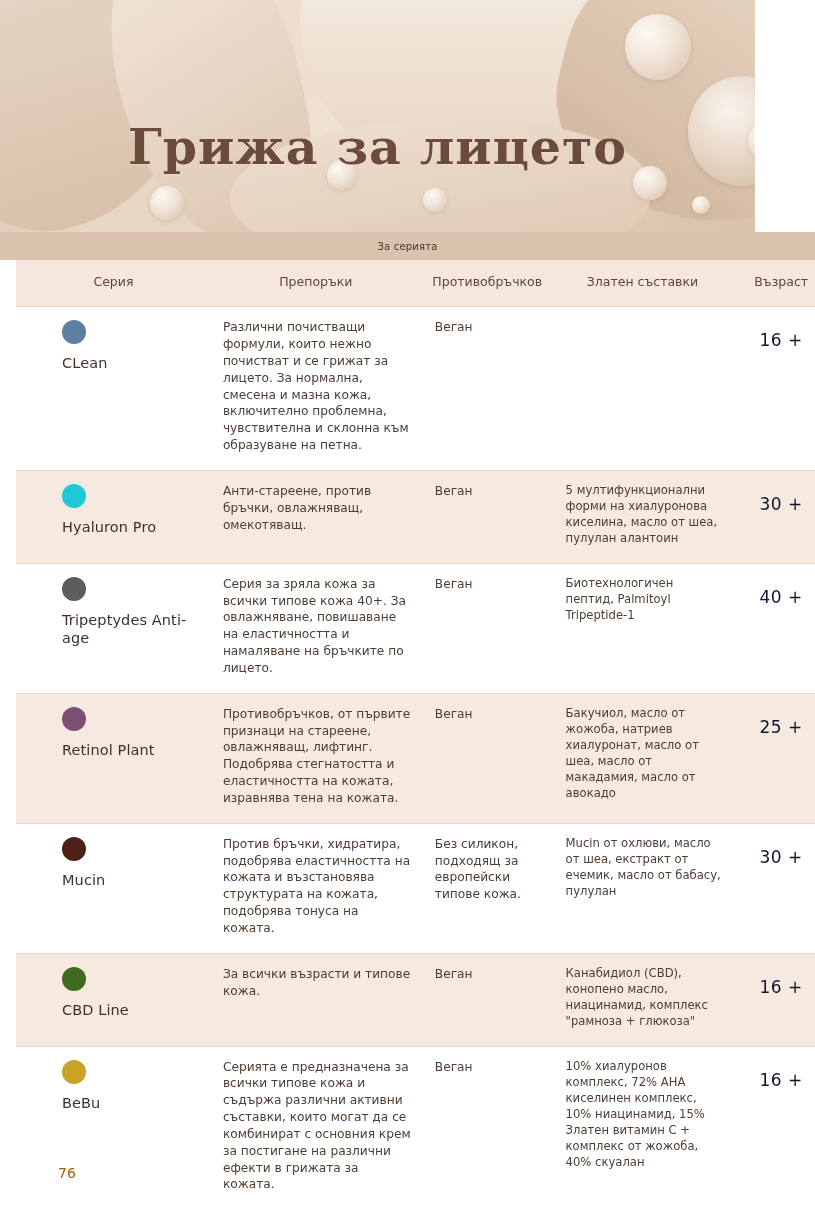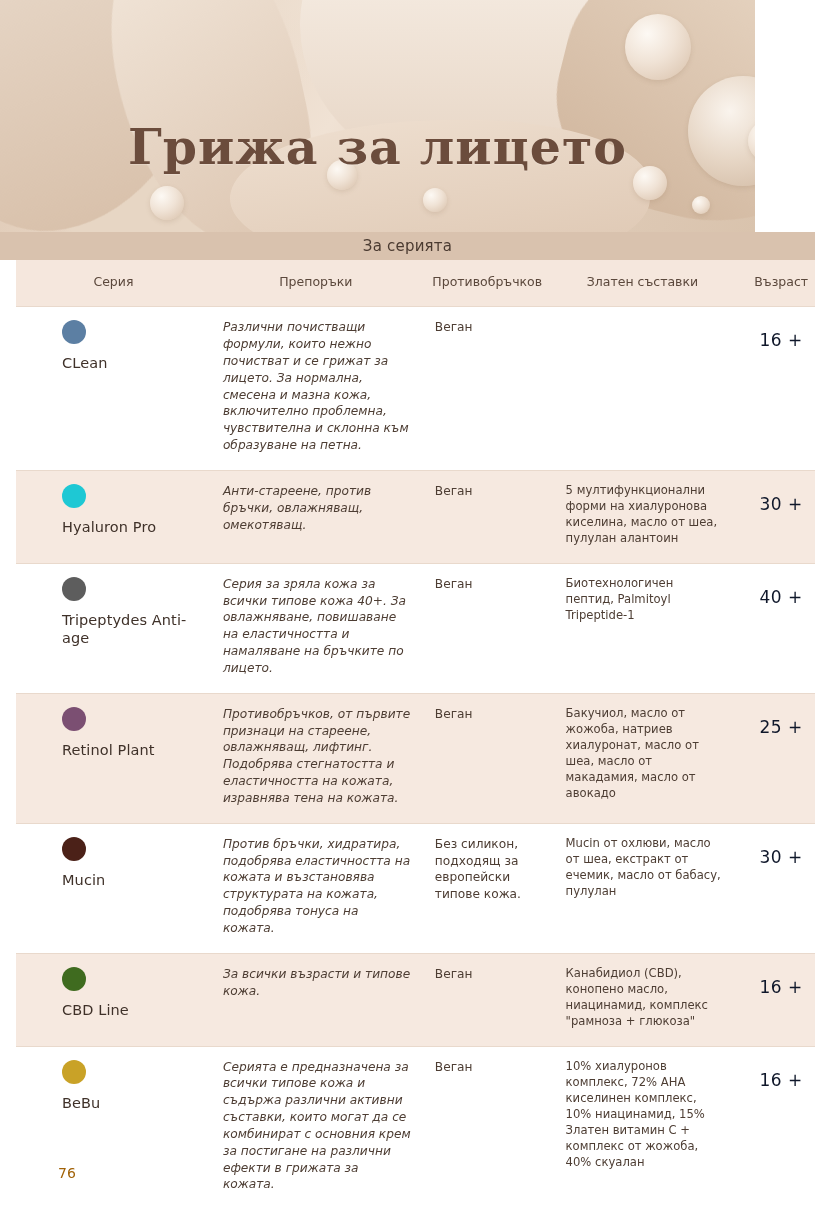--- a/index.html
+++ b/index.html
@@ -68,21 +68,21 @@
     letter-spacing: 1px;
     color: #6b4c3c;
     text-shadow: 0 1px 1px rgba(255,255,255,0.25);
   }
 
   
   .series-band {
     height: 28px;
     background: #d9c2ae;
     color: #4a3a30;
-    font-size: 15px;
+    font-size: 10px;
     display: flex;
     align-items: center;
     justify-content: center;
     letter-spacing: 0.2px;
   }
 
   table.spec {
     width: 815px;
     border-collapse: collapse;
     table-layout: fixed;
@@ -128,21 +128,21 @@
     border-radius: 50%;
     flex: 0 0 24px;
     margin-top: 1px;
   }
   .series-name {
     font-size: 14.5px;
     color: #3f3129;
     line-height: 1.25;
     letter-spacing: 0.1px;
   }
-  .rec-cell { padding-left: 4px; font-style: italic; }
+  .rec-cell { padding-left: 4px; }
   .char-cell { padding-left: 6px; }
   .act-cell { font-size: 11.6px; padding-left: 4px; }
   .age-cell {
     text-align: center;
     font-size: 17px;
     color: #0f172a;
     padding-top: 10px;
     letter-spacing: 0.5px;
   }
 

